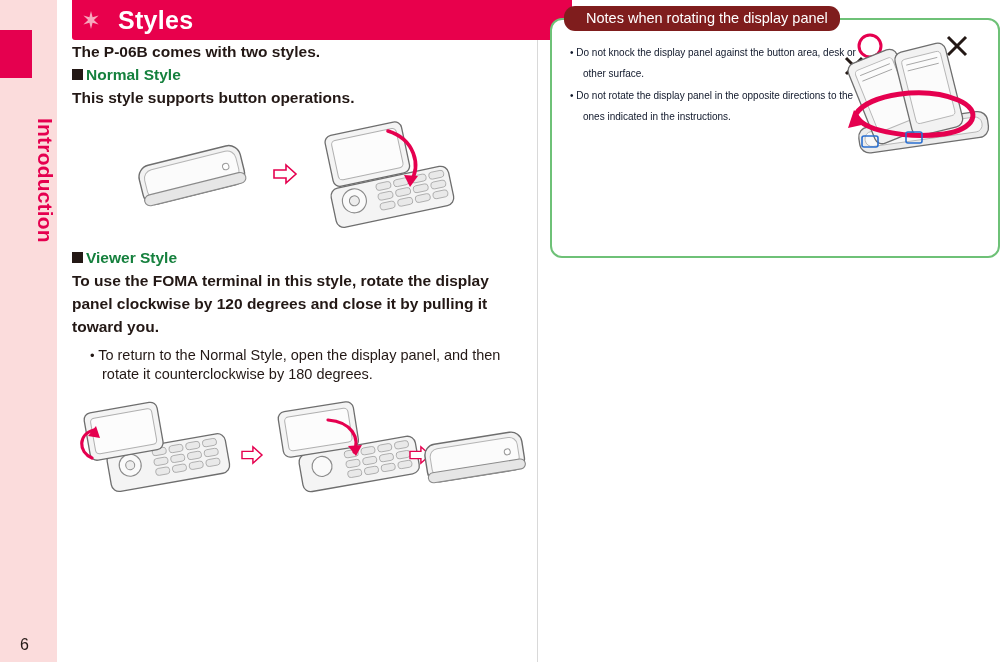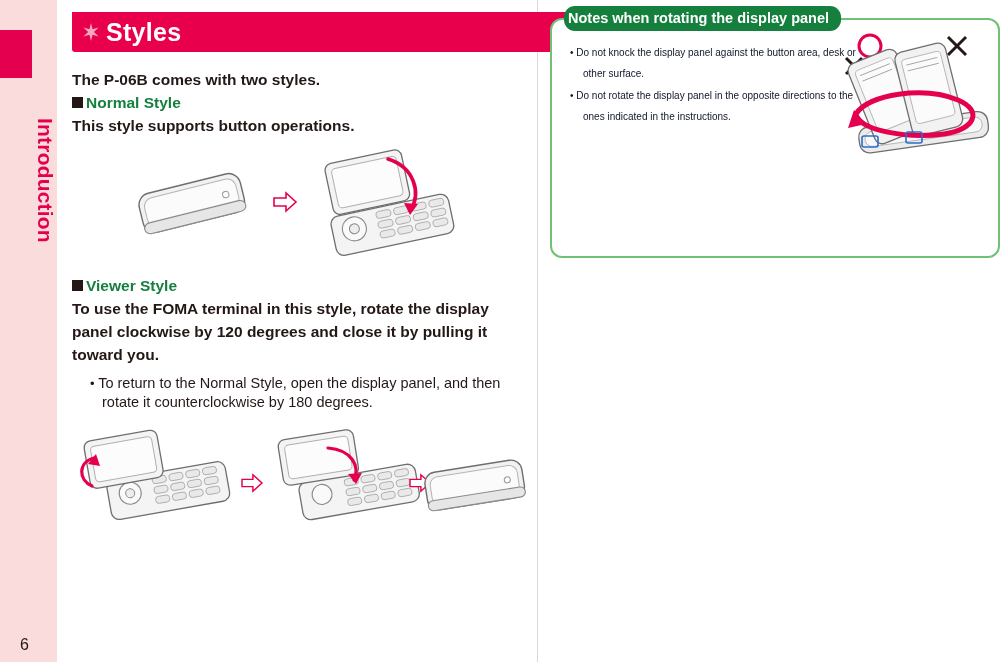--- a/index.html
+++ b/index.html
@@ -68,27 +68,28 @@
   
   .left-col {
     position: absolute;
     left: 72px;
     top: 0;
     width: 452px;
   }
 
   .section-title-bar {
     position: relative;
-    margin-top: 12px;
+    margin-top: 0;
     width: 500px;
     height: 40px;
     background: #e8004c;
     border-radius: 0 0 3px 3px;
     display: flex;
     align-items: center;
+    gap: 12px;
   }
   .title-spark {
     width: 26px;
     margin-left: 8px;
     color: #f7a8bd;
     font-size: 17px;
     text-align: center;
     line-height: 1;
   }
   .section-title-text {
@@ -96,21 +97,21 @@
     font-size: 25px;
     font-weight: bold;
     letter-spacing: .3px;
   }
 
   .body-bold {
     font-size: 15.5px;
     font-weight: bold;
     color: #231815;
     line-height: 23px;
-    margin-top: 16px;
+    margin-top: 0;
   }
   .body-bold.tight { margin-top: 0; }
 
   .sq-head {
     font-size: 15.5px;
     font-weight: bold;
     color: #15803d;
     line-height: 23px;
   }
   .sq-head .sq {
@@ -159,25 +160,25 @@
     height: 240px;
     border: 2px solid #6ec177;
     border-radius: 12px;
     background: #ffffff;
     box-sizing: border-box;
   }
   .note-head {
     position: absolute;
     left: 12px;
     top: -14px;
-    background: #15803d;
+    background: #7f1d1d;
     color: #ffffff;
     font-size: 14.5px;
-    font-weight: bold;
-    padding: 4px 12px 5px 4px;
+    font-weight: normal;
+    padding: 4px 12px 5px 22px;
     border-radius: 11px;
     white-space: nowrap;
   }
   .note-body {
     position: absolute;
     left: 18px;
     top: 22px;
     width: 300px;
   }
   .note-item {

